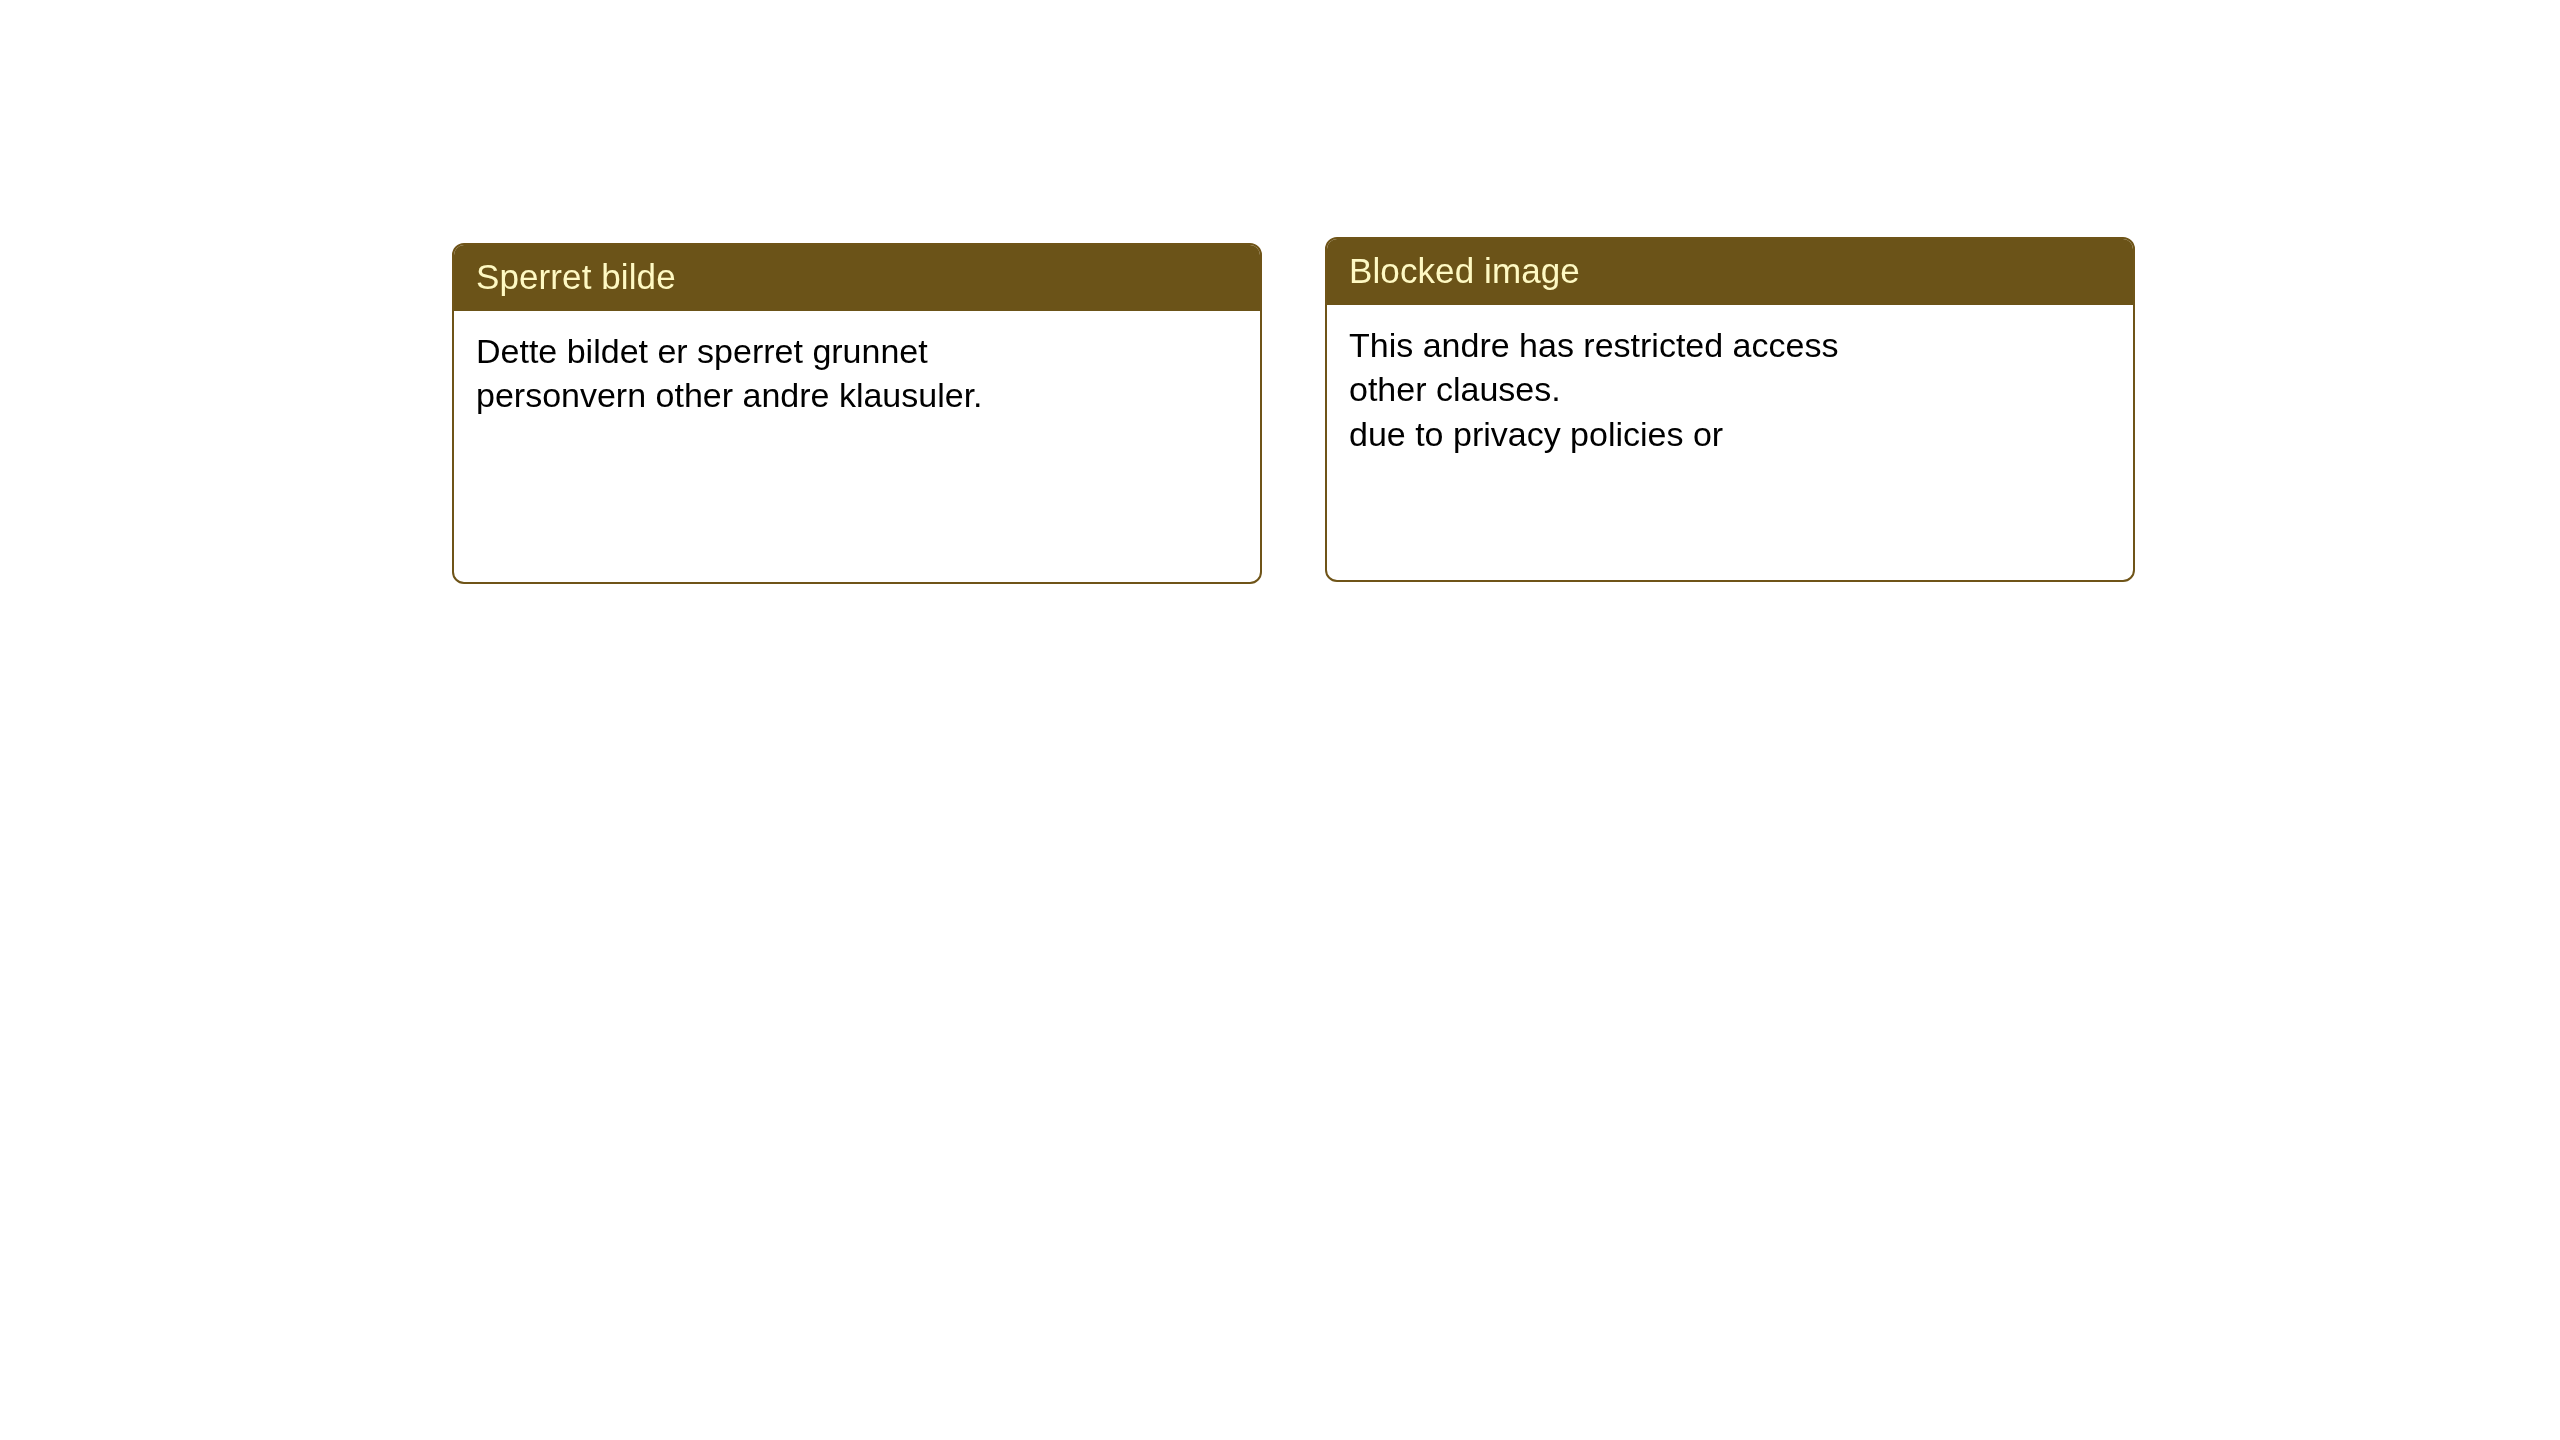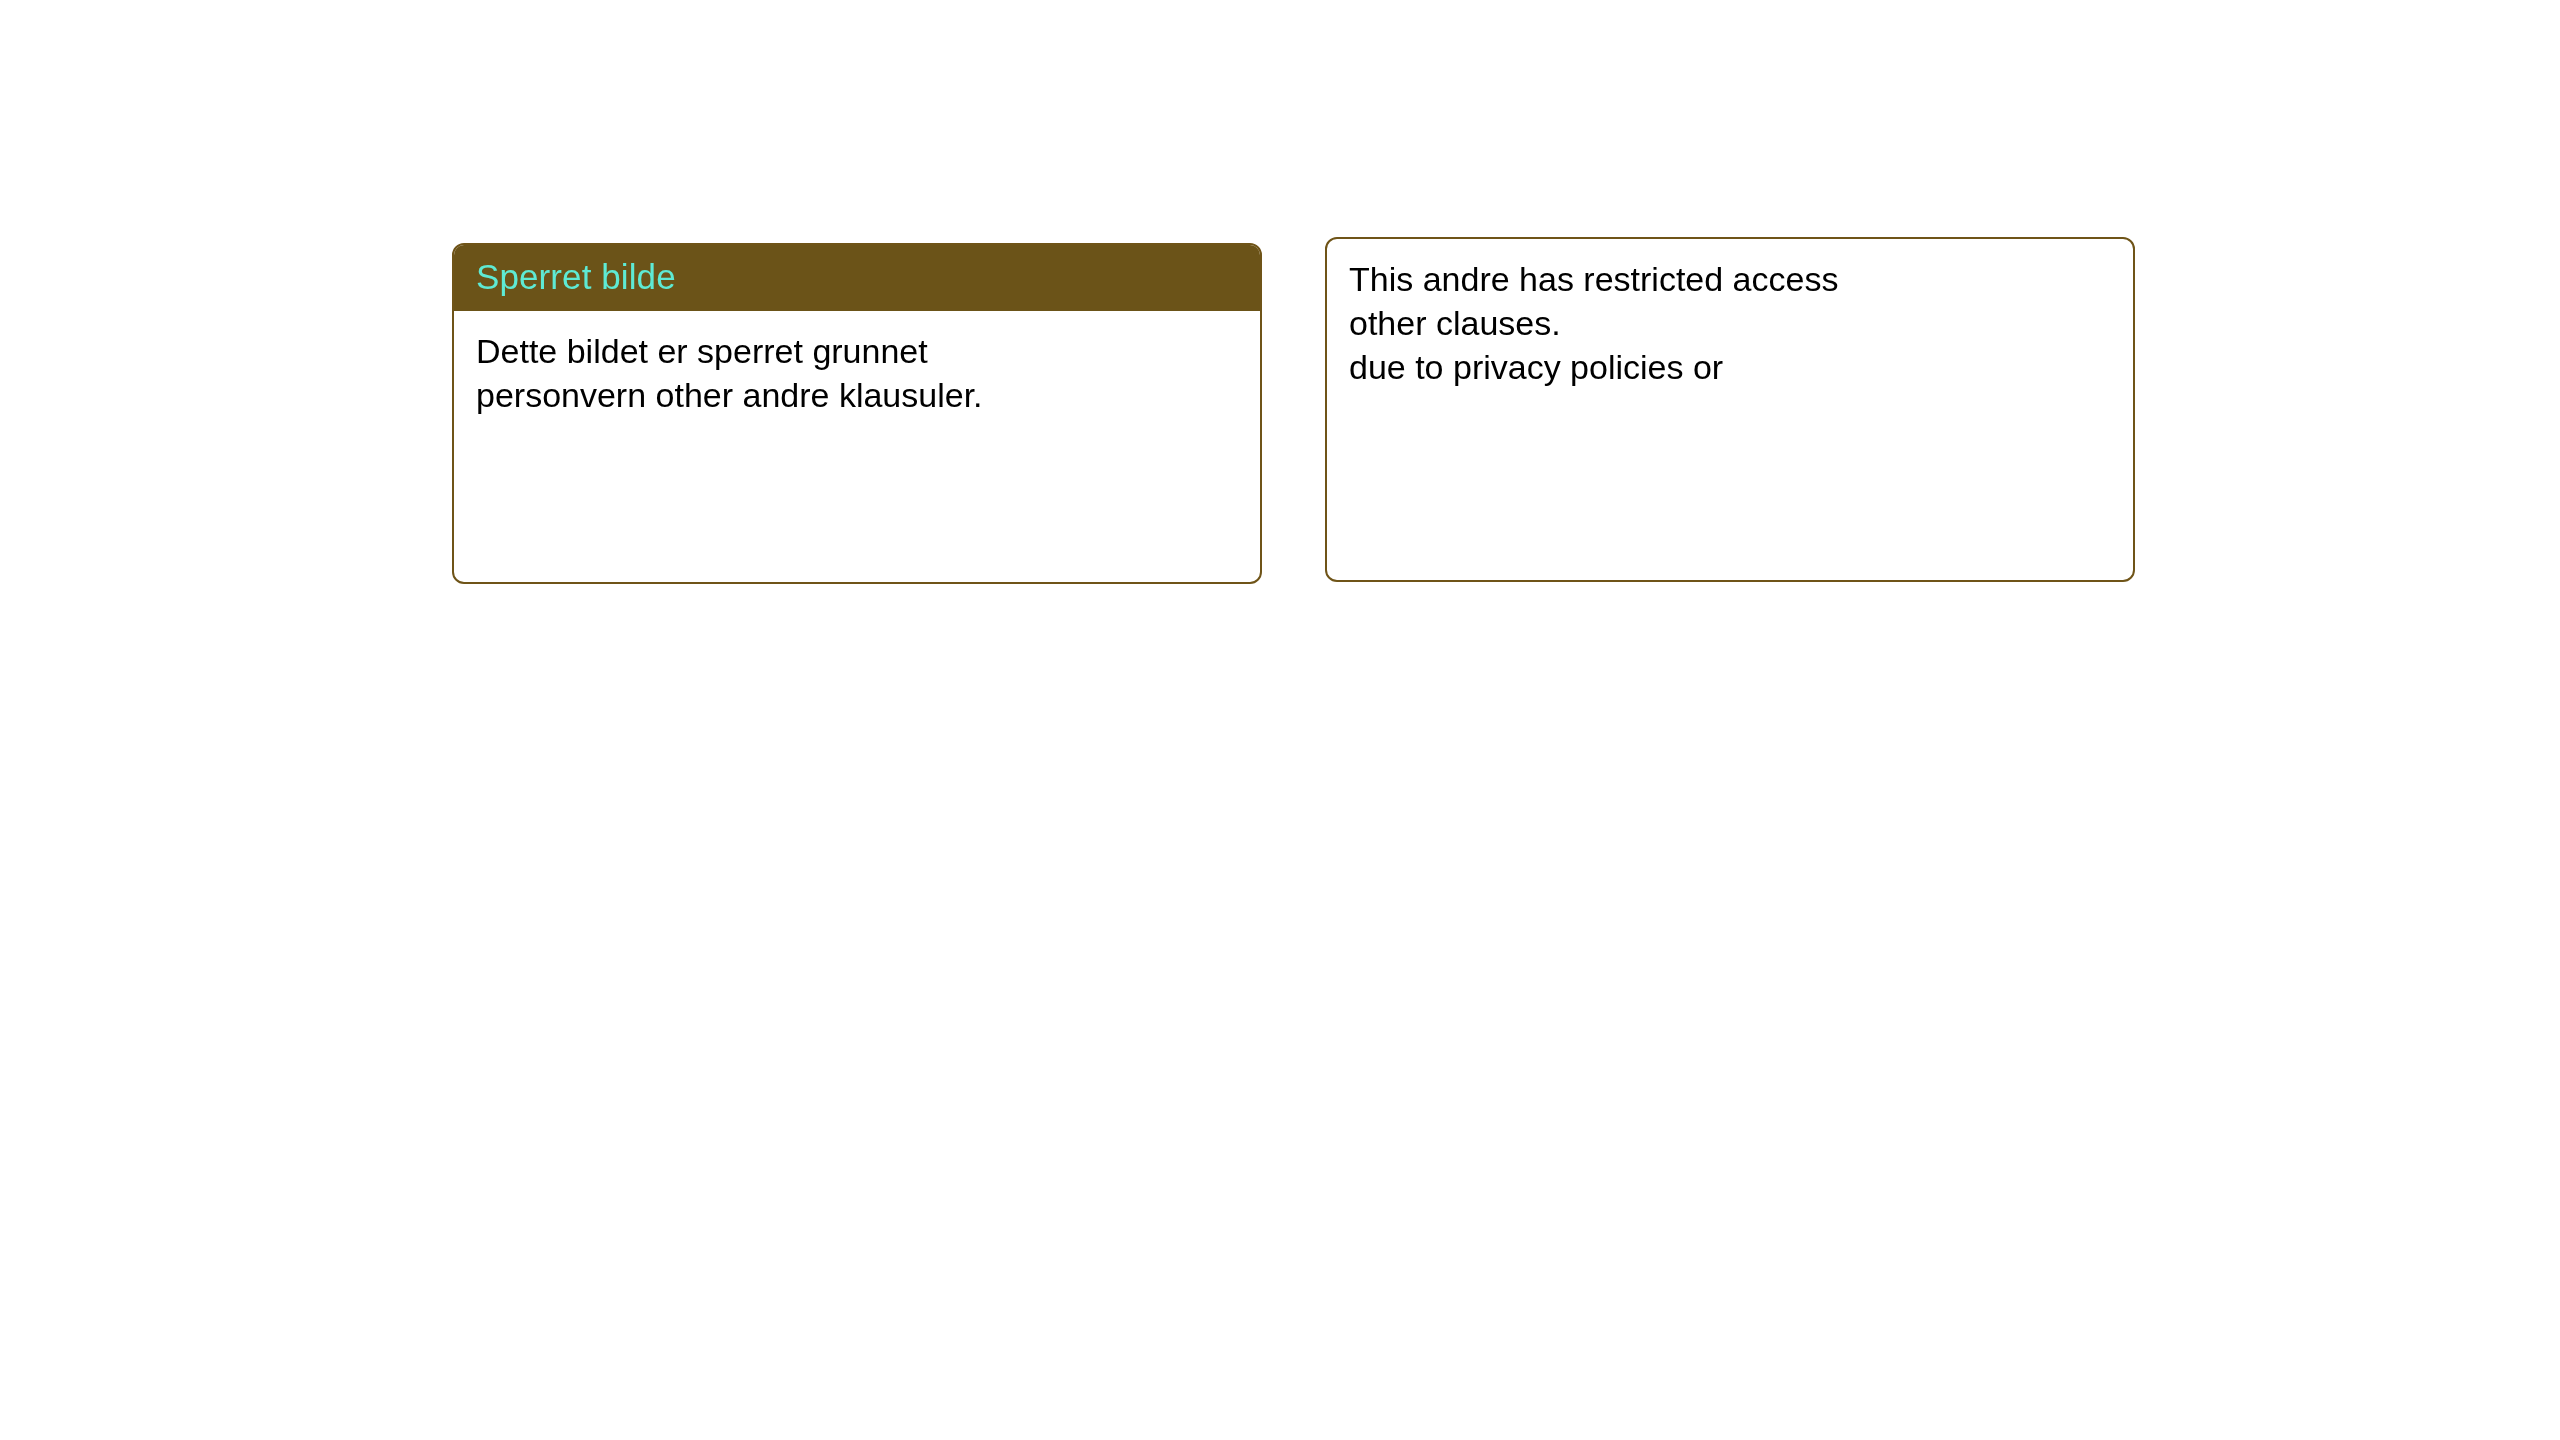--- a/index.html
+++ b/index.html
@@ -24,21 +24,21 @@
     position: absolute;
     box-sizing: border-box;
     background: #ffffff;
     border: 2px solid #6f5418;
     border-radius: 12px;
     overflow: hidden;
     box-shadow: 0 0 0 0 rgba(0,0,0,0);
   }
   .notice-card .card-header {
     background: #6b5318;
-    color: #5eead4;
+    color: #fef9c3;
     font-size: 35px;
     line-height: 1.15;
     padding: 12px 22px 14px 22px;
     font-weight: 400;
     letter-spacing: 0.1px;
     white-space: nowrap;
   }
   .notice-card .card-body {
     padding: 18px 22px 22px 22px;
     color: #000000;
@@ -73,20 +73,21 @@
 
   <div class="notice-card" id="card-no">
     <div class="card-header">Sperret bilde</div>
     <div class="card-body">
       <span class="line">Dette bildet er sperret grunnet</span>
       <span class="line">personvern other andre klausuler.</span>
     </div>
   </div>
 
   <div class="notice-card" id="card-en">
+    <div class="card-header">Blocked image</div>
     <div class="card-body">
       <span class="line">This andre has restricted access</span>
       <span class="line">other clauses.</span>
       <span class="line">due to privacy policies or</span>
     </div>
   </div>
 
 </div>
 
 </body></html>

